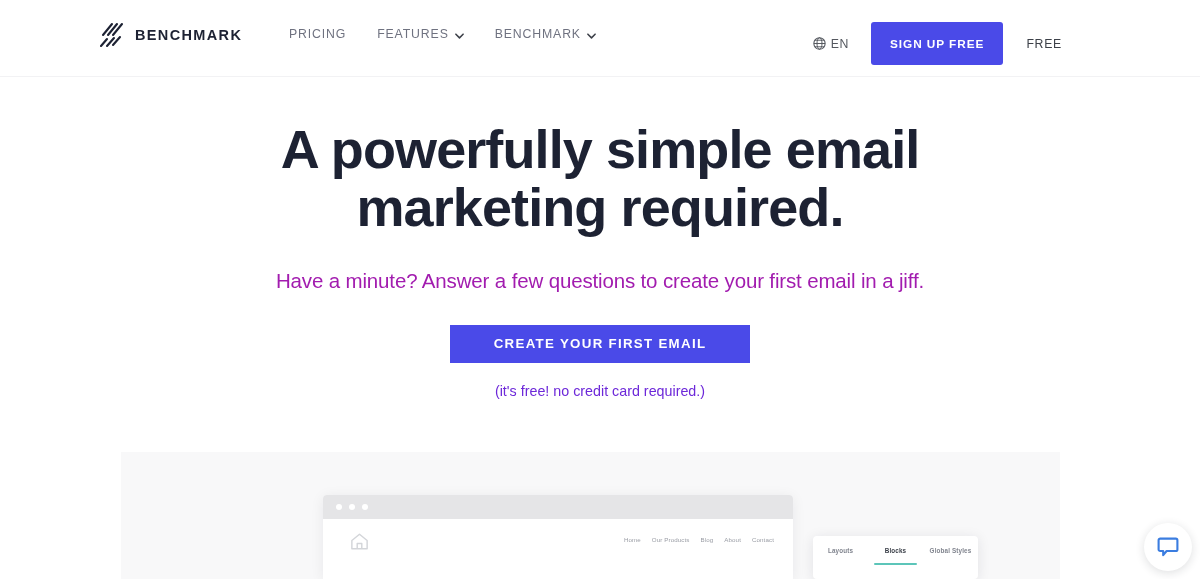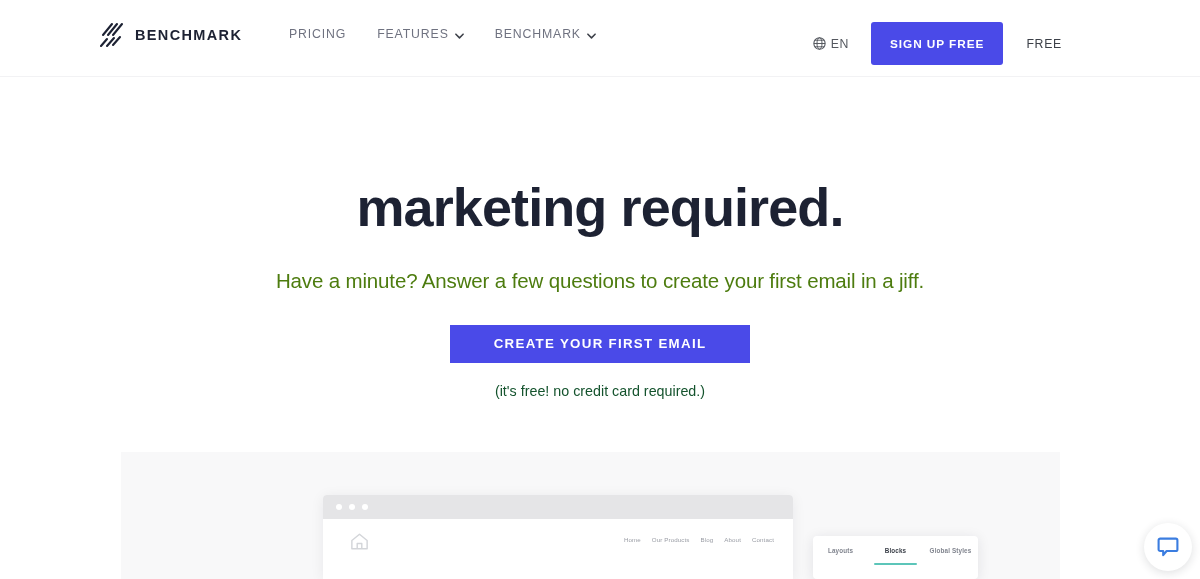--- a/index.html
+++ b/index.html
@@ -111,42 +111,42 @@
     font-weight: bold;
     color: #1d2233;
     line-height: 1.07;
     letter-spacing: -0.9px;
     max-width: 720px;
     margin: 0 auto;
   }
   .hero-sub {
     margin-top: 32px;
     font-size: 20.5px;
-    color: #4d7c0f;
+    color: #a21caf;
     letter-spacing: -0.15px;
   }
   .cta-btn {
     margin-top: 32px;
     display: inline-block;
     background: #4a4ae8;
     color: #ffffff;
     font-size: 13.3px;
     font-weight: bold;
     letter-spacing: 1.3px;
     border: none;
     padding: 0 44px;
     height: 38px;
     line-height: 38px;
     cursor: pointer;
     font-family: "Liberation Sans", sans-serif;
   }
   .cta-note {
     margin-top: 20px;
     font-size: 14.3px;
-    color: #14532d;
+    color: #6d28d9;
   }
 
   
   .showcase {
     position: absolute;
     left: 121px;
     top: 452px;
     width: 939px;
     height: 127px;
     background: #f8f8f9;
@@ -308,21 +308,21 @@
       </span>
       <span>EN</span>
     </div>
     <button class="signup-btn">SIGN UP FREE</button>
     <span class="login-link">FREE</span>
   </div>
 </div>
 
 <section class="hero">
   <h1 class="hero-title">
-    <br>
+    <span>A powerfully simple email</span><br>
     <span>marketing required.</span>
   </h1>
   <p class="hero-sub">Have a minute? Answer a few questions to create your first email in a jiff.</p>
   <button class="cta-btn">CREATE YOUR FIRST EMAIL</button>
   <p class="cta-note">(it's free! no credit card required.)</p>
 </section>
 
 <div class="showcase">
 
   <div class="browser-mock">

